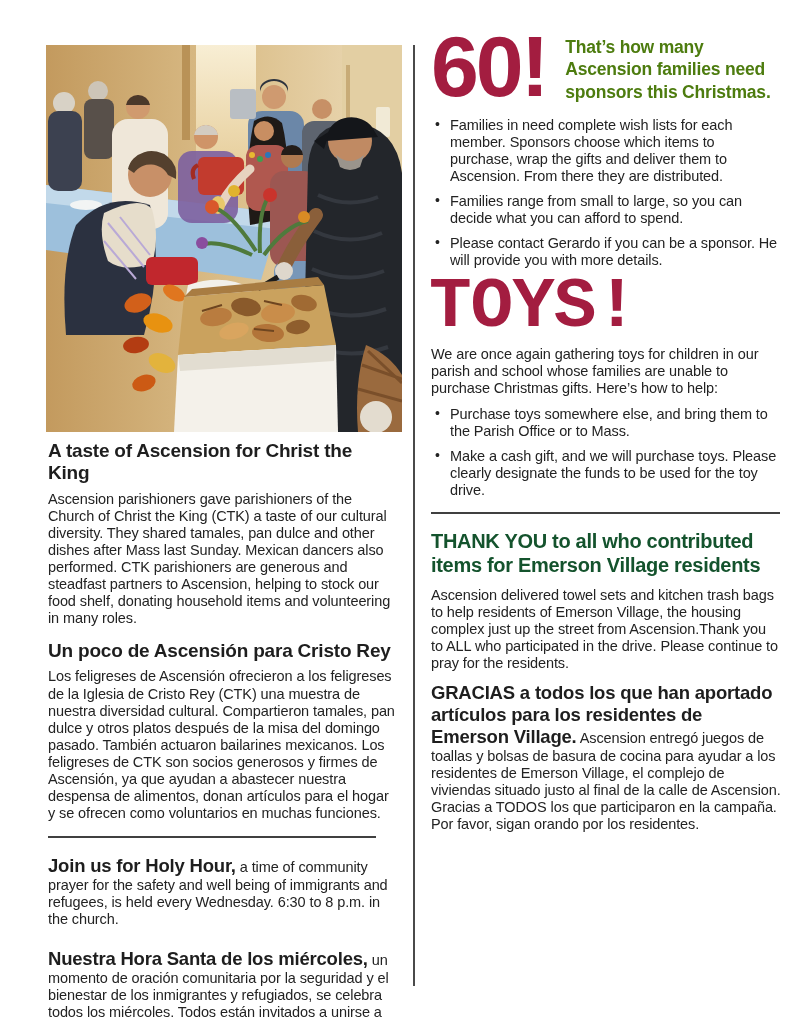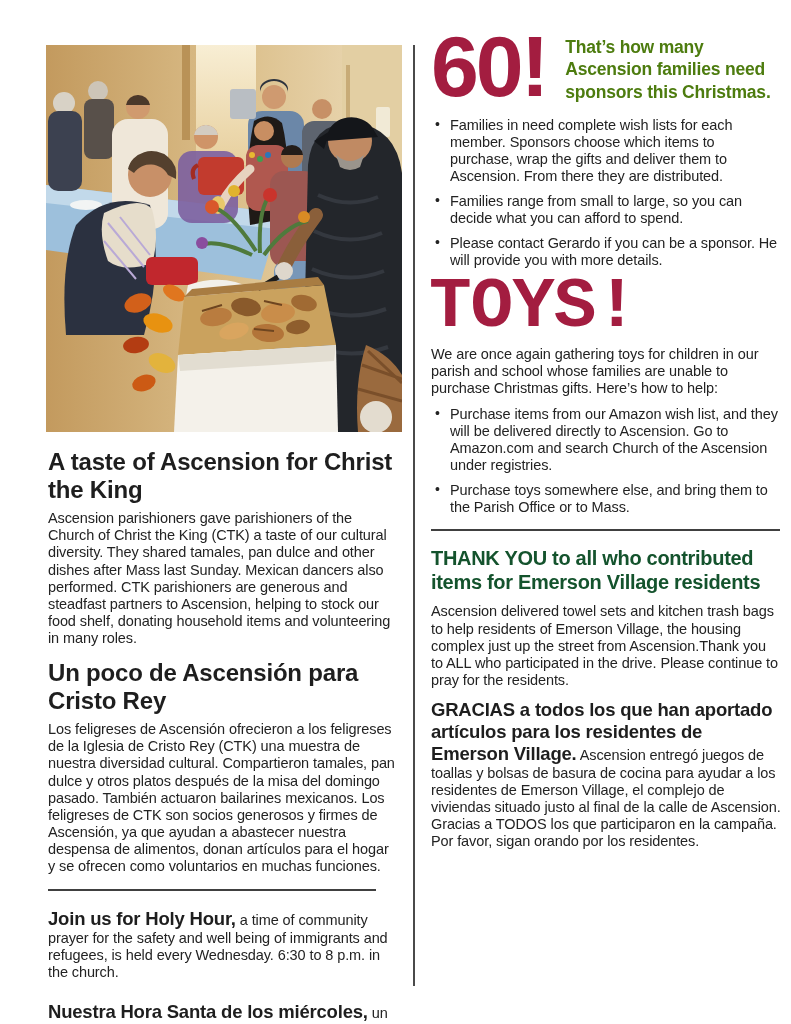--- a/index.html
+++ b/index.html
@@ -10,21 +10,21 @@
   
   .photo{position:absolute;left:46px;top:45px;width:356px;height:387px;}
   .photo svg{display:block;width:100%;height:100%;}
   
   .vrule{position:absolute;left:413px;top:45px;width:1.6px;height:941px;background:#4a4a4a;}
   .hrule{height:1.8px;background:#404040;border:none;}
   
   .col-left{position:absolute;left:48px;top:440px;width:349px;}
   .col-right{position:absolute;left:431px;top:32px;width:350px;}
   
-  .story-head{font-size:24px;font-weight:bold;line-height:1.15;margin:8px 0 7px 0;letter-spacing:-0.2px;color:#1e1e1e;}
+  .story-head{font-size:19px;font-weight:bold;line-height:1.15;margin:0 0 7px 0;letter-spacing:-0.2px;color:#1e1e1e;}
   .body-text{font-size:14.5px;line-height:1.18;margin:0;letter-spacing:-0.1px;}
   .es-head{margin-top:12px;}
   .lead-bold{font-size:18.5px;font-weight:bold;letter-spacing:-0.2px;color:#1e1e1e;}
   .holy{margin-top:17px;}
   .holy p{margin:0;}
   .left-rule{margin:14px 0 0 0;width:328px;}
   
   .sponsor-header{display:flex;gap:19px;align-items:flex-start;}
   .big-number{font-size:86px;font-weight:bold;line-height:0.80;letter-spacing:-3px;margin:0;}
   .sponsor-headline{font-size:17.5px;font-weight:bold;line-height:1.28;margin:4px 0 0 0;width:218px;letter-spacing:-0.2px;color:#4d7c0f;}
@@ -202,22 +202,22 @@
     <ul class="bullets">
       <li>Families in need complete wish lists for each member. Sponsors choose which items to purchase, wrap the gifts and deliver them to Ascension. From there they are distributed.</li>
       <li>Families range from small to large, so you can decide what you can afford to spend.</li>
       <li>Please contact Gerardo if you can be a sponsor. He will provide you with more details.</li>
     </ul>
 
     <div class="toys">
       <p class="toys-word accent">TOYS!</p>
       <p class="body-text toys-intro">We are once again gathering toys for children in our parish and school whose families are unable to purchase Christmas gifts. Here’s how to help:</p>
       <ul class="bullets">
-        <li>Purchase items from our Amazon wish list, and they will be delivered directly to Ascension. Go to Amazon.com and search Church of the Ascension under registries.</li>
         <li>Purchase toys somewhere else, and bring them to the Parish Office or to Mass.</li>
+        <li>Make a cash gift, and we will purchase toys. Please clearly designate the funds to be used for the toy drive.</li>
       </ul>
     </div>
 
     <div class="hrule right-rule"></div>
 
     <h2 class="thank-head">THANK YOU to all who contributed items for Emerson Village residents</h2>
     <p class="body-text thank-body">Ascension delivered towel sets and kitchen trash bags to help residents of Emerson Village, the housing complex just up the street from Ascension.Thank you to ALL who participated in the drive. Please continue to pray for the residents.</p>
 
     <p class="body-text gracias">
       <span class="lead-bold">GRACIAS a todos los que han aportado artículos para los residentes de Emerson Village.</span><span> Ascension entregó juegos de toallas y bolsas de basura de cocina para ayudar a los residentes de Emerson Village, el complejo de viviendas situado justo al final de la calle de Ascension. Gracias a TODOS los que participaron en la campaña. Por favor, sigan orando por los residentes.</span>

